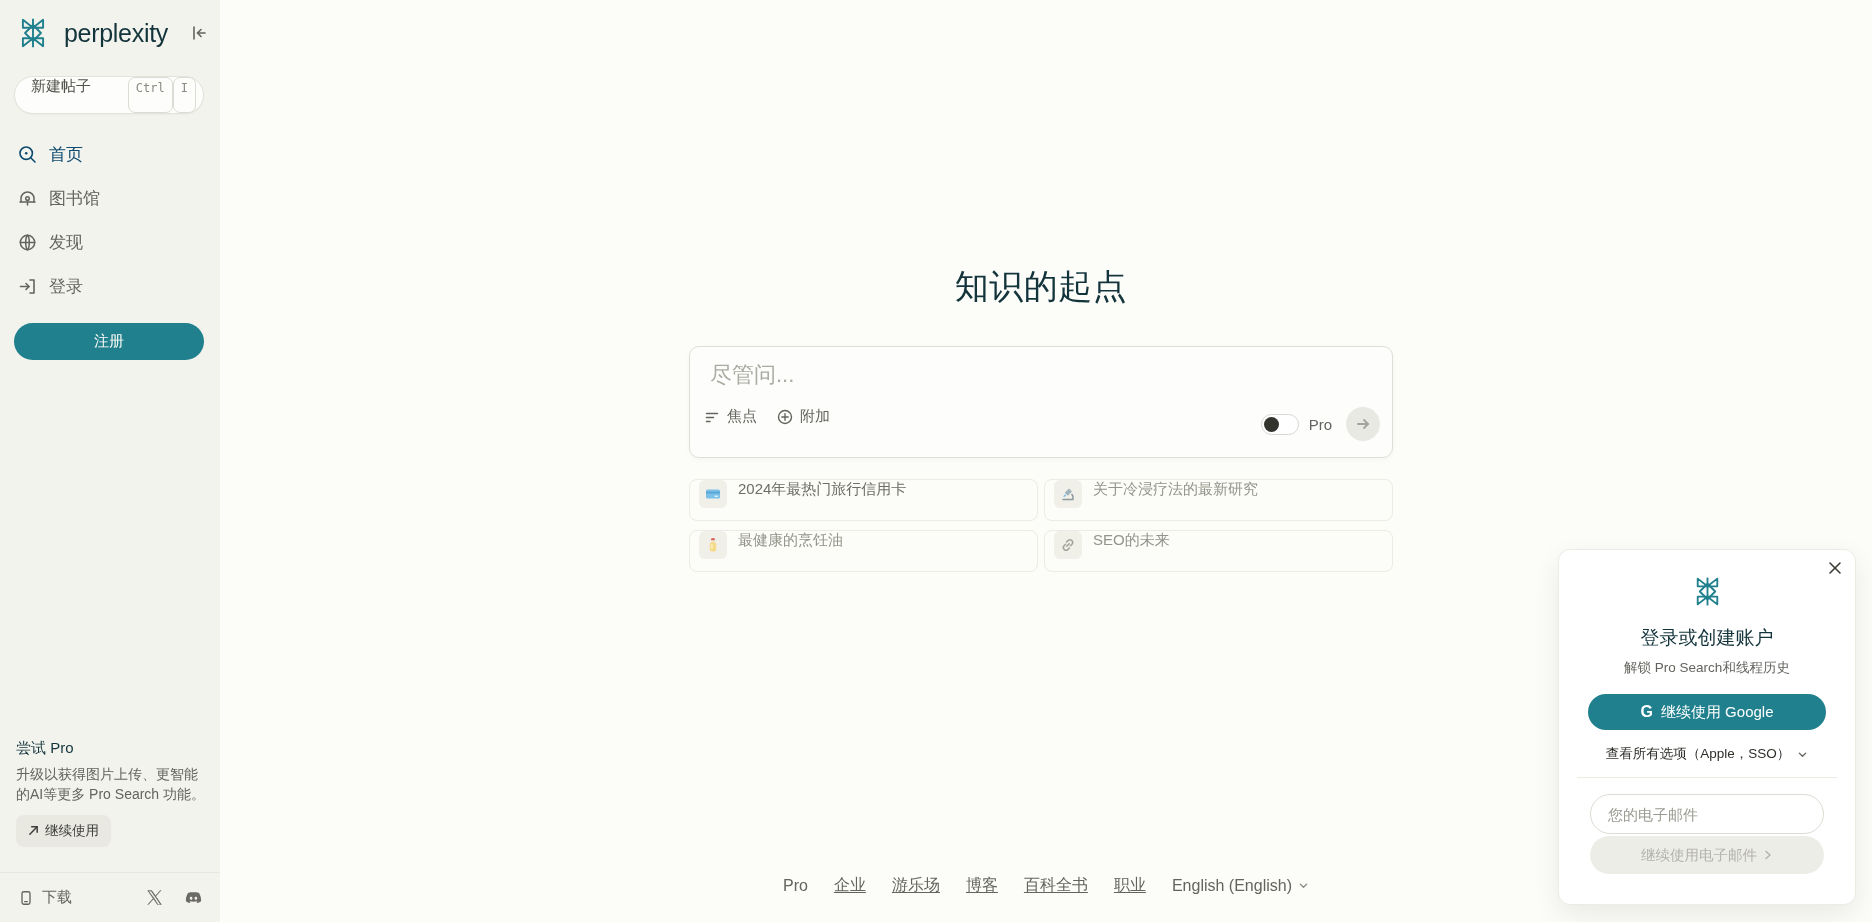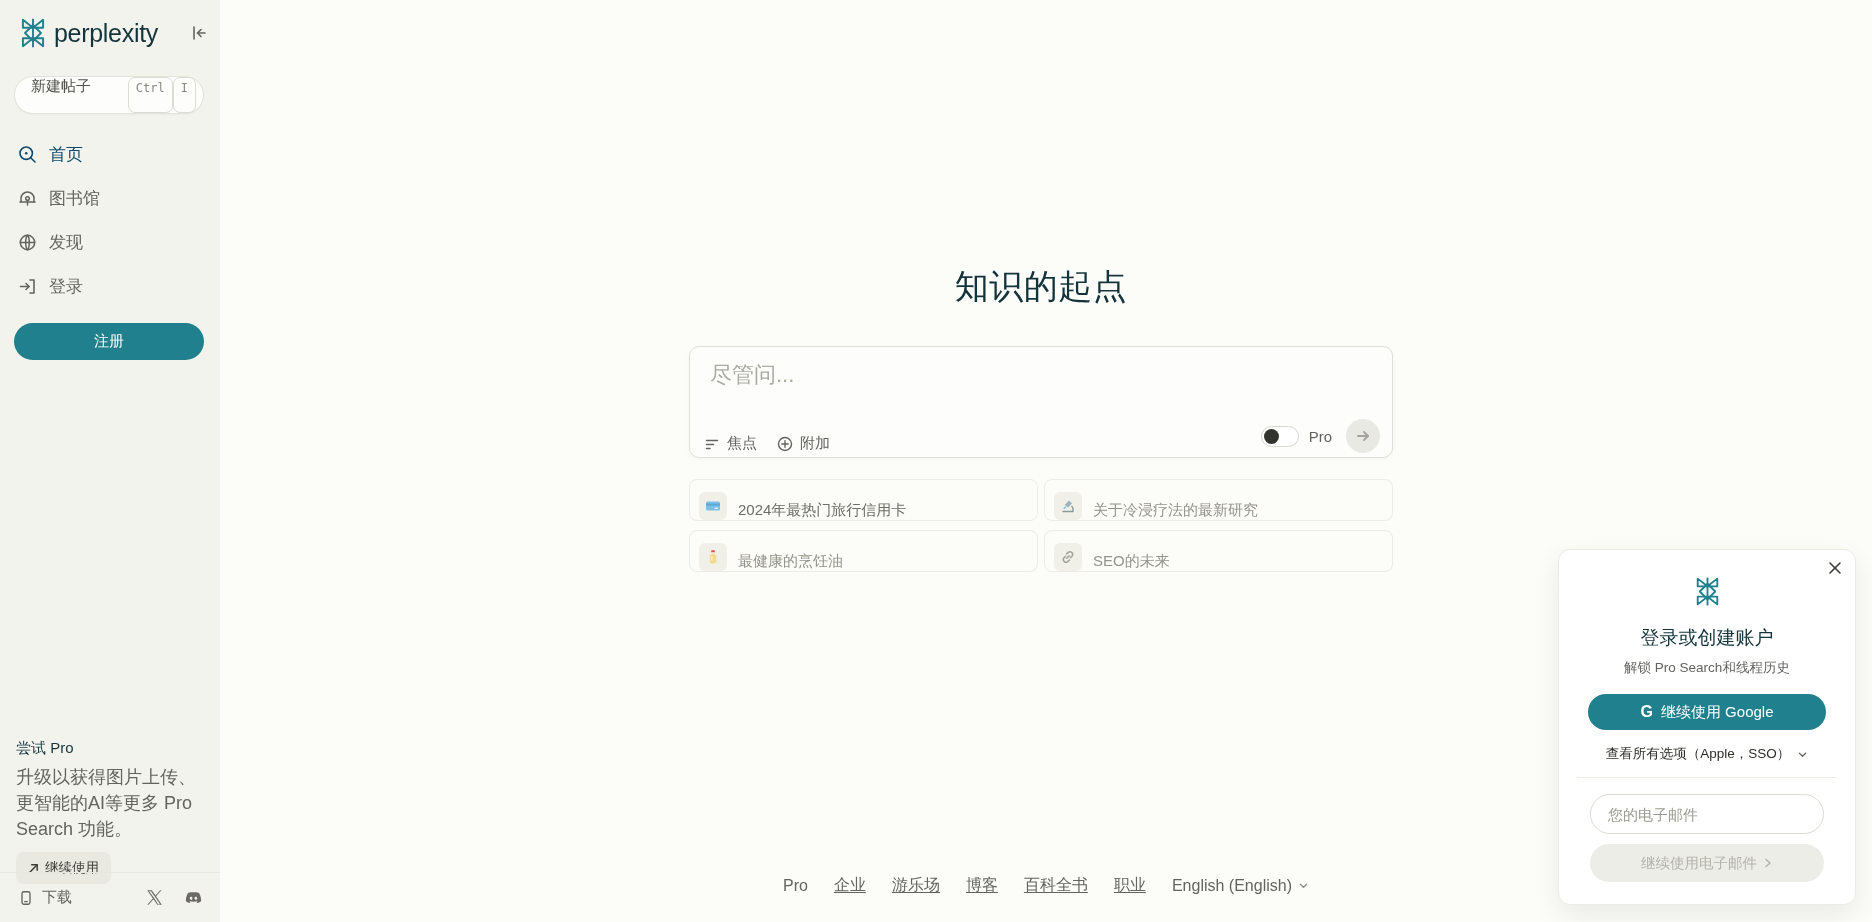--- a/index.html
+++ b/index.html
@@ -3,21 +3,21 @@
 <meta charset="utf-8">
 <style>
   * { margin:0; padding:0; box-sizing:border-box; }
   html,body { width:1872px; height:922px; overflow:hidden; }
   body { font-family:"Liberation Sans", sans-serif; background:#FCFCF9; color:#13343B; position:relative; }
 
   
   .sidebar { position:absolute; left:0; top:0; width:220px; height:922px; background:#F3F3EE; }
   .logo-row { position:absolute; top:16px; left:16px; right:12px; display:flex; align-items:center; }
   .logomark { width:34px; height:34px; color:#20808D; flex:0 0 auto; }
-  .wordmark { font-size:25px; letter-spacing:-0.3px; color:#13343B; margin-left:4px; }
+  .wordmark { font-size:25px; letter-spacing:-0.3px; color:#13343B; margin-left:14px; }
   .collapse-btn { margin-left:auto; color:#64645F; width:18px; height:18px; cursor:pointer; }
 
   .new-thread { position:absolute; top:76px; left:14px; width:190px; height:38px; background:#FDFDFB;
     border:1px solid #E3E3DC; border-radius:20px; display:flex; padding:0 7px 0 16px;
     box-shadow:0 1px 2px rgba(0,0,0,.03); cursor:pointer; }
   .new-thread-label { font-size:15px; color:#52524C; }
   .kbd-group { margin-left:auto; display:flex; }
   .kbd { font-family:"DejaVu Sans Mono", monospace; font-size:12px; color:#8A8A82; border:1px solid #DCDCD4;
     border-radius:7px; padding:3px 7px; background:#FDFDFB; }
 
@@ -26,60 +26,60 @@
     color:#64645F; cursor:pointer; }
   .nav-item.active { color:#0c4a6e; }
   .nav-icon { width:19px; height:19px; flex:0 0 auto; }
 
   .signup-btn { position:absolute; top:323px; left:14px; width:190px; height:37px; border-radius:19px;
     background:#20808D; color:#FBFBF6; font-size:15px; display:flex; align-items:center; justify-content:center;
     cursor:pointer; border:none; }
 
   .pro-promo { position:absolute; left:16px; right:14px; top:739px; }
   .pro-promo-title { font-size:15px; color:#13343B; margin-bottom:6px; }
-  .pro-promo-desc { font-size:18px; line-height:1.45; color:#64645F; }
+  .pro-promo-desc { font-size:14px; line-height:1.45; color:#64645F; }
   .learn-more-btn { margin-top:10px; display:inline-flex; align-items:center; gap:6px; background:#E9E9E2;
     border:none; border-radius:8px; padding:7px 12px; font-size:13.5px; color:#3E3E39; cursor:pointer; }
   .learn-more-btn svg { width:11px; height:11px; }
 
   .sidebar-footer { position:absolute; bottom:0; left:0; right:0; height:50px; border-top:1px solid #E7E7E0;
     display:flex; align-items:center; padding:0 18px; }
   .download-btn { display:flex; align-items:center; gap:8px; font-size:15px; color:#64645F; cursor:pointer; }
   .download-btn svg { width:16px; height:16px; }
   .social-group { margin-left:auto; display:flex; align-items:center; gap:22px; color:#6B6B64; }
   .social-group svg { width:17px; height:17px; cursor:pointer; }
 
   
   .main-title { position:absolute; left:689px; width:704px; top:264px; text-align:center; font-size:34px;
     font-weight:500; color:#13343B; letter-spacing:0.5px; }
 
   .search-box { position:absolute; left:689px; top:346px; width:704px; height:112px; background:#FDFDFB;
     border:1px solid #DFDFD8; border-radius:10px; box-shadow:0 2px 5px rgba(0,0,0,.03); }
   .search-input { position:absolute; top:6px; left:6px; right:6px; height:44px; border:none; outline:none;
     background:transparent; font-size:22px; color:#ef4444; padding:0 14px; font-family:"Liberation Sans", sans-serif; }
   .search-input::placeholder { color:#ABABA3; }
-  .search-toolbar { position:absolute; bottom:0; left:0; right:0; height:50px; display:flex; align-items:flex-end;
+  .search-toolbar { position:absolute; bottom:0; left:0; right:0; height:50px; display:flex; align-items:flex-start;
     padding:0 12px 4px 14px; }
   .tool-btn { display:flex; align-items:center; gap:7px; font-size:15px; color:#64645F; cursor:pointer;
     background:none; border:none; font-family:"Liberation Sans", sans-serif; }
   .tool-btn + .tool-btn { margin-left:20px; }
   .tool-btn svg { width:16px; height:16px; }
   .toolbar-right { margin-left:auto; display:flex; align-items:center; gap:10px; }
   .pro-toggle { width:38px; height:21px; border-radius:11px; background:#FFFFFF; border:1px solid #D8D8D0;
     position:relative; cursor:pointer; }
   .pro-toggle .knob { position:absolute; left:2px; top:2px; width:15px; height:15px; border-radius:50%; background:#33332E; }
   .pro-toggle-label { font-size:15px; color:#64645F; }
   .submit-btn { width:34px; height:34px; border-radius:50%; background:#E9E9E3; border:none; display:flex;
     align-items:center; justify-content:center; color:#A3A39B; cursor:pointer; margin-left:4px; }
   .submit-btn svg { width:16px; height:16px; }
 
   .suggestions { position:absolute; left:689px; top:479px; width:704px; display:grid;
     grid-template-columns:349px 349px; column-gap:6px; row-gap:9px; }
   .suggestion-card { height:42px; border:1px solid #ECECE4; border-radius:8px; background:#FCFCF8;
-    display:flex; align-items:flex-end; gap:11px; padding:0 9px; cursor:pointer; }
+    display:flex; align-items:flex-start; gap:11px; padding:0 9px; cursor:pointer; }
   .suggestion-icon { width:28px; height:28px; border-radius:6px; background:#F0F0E9; display:flex;
     align-items:center; justify-content:center; flex:0 0 auto; }
   .suggestion-icon svg { width:16px; height:16px; }
   .suggestion-label { font-size:15px; color:#94948C; white-space:nowrap; }
   .suggestion-label.dark { color:#6E6E67; }
 
   .footer { position:absolute; left:220px; right:0; top:875px; display:flex; justify-content:center;
     align-items:center; gap:26px; font-size:16px; color:#64645F; }
   .footer-link { cursor:pointer; }
   .footer-link.u { text-decoration:underline; text-underline-offset:2px; }
@@ -98,21 +98,21 @@
     font-family:"Liberation Sans", sans-serif; }
   .g-glyph { font-weight:700; font-size:16px; }
   .all-options { margin-top:15px; display:inline-flex; align-items:center; gap:7px; font-size:13.5px; color:#2F2F2A;
     cursor:pointer; }
   .all-options svg { width:11px; height:11px; color:#64645F; }
   .modal-divider { margin:14px 18px 0; border-top:1px solid #ECECE4; }
   .email-input { display:block; margin:16px auto 0; width:234px; height:40px; border:1px solid #DCDCD4;
     border-radius:20px; padding:0 17px; font-size:15px; color:#3E3E39; outline:none; background:#FFFFFF;
     font-family:"Liberation Sans", sans-serif; }
   .email-input::placeholder { color:#9A9A92; }
-  .email-btn { margin:10px auto 0; width:234px; height:38px; border-radius:19px; background:#EDEDE8; border:none;
+  .email-btn { margin:2px auto 0; width:234px; height:38px; border-radius:19px; background:#EDEDE8; border:none;
     color:#B3B3AB; font-size:14.5px; display:flex; align-items:center; justify-content:center; gap:6px;
     cursor:default; font-family:"Liberation Sans", sans-serif; }
   .email-btn svg { width:10px; height:10px; }
 </style>
 </head>
 <body>
 
 <aside class="sidebar">
 
   <div class="logo-row">

